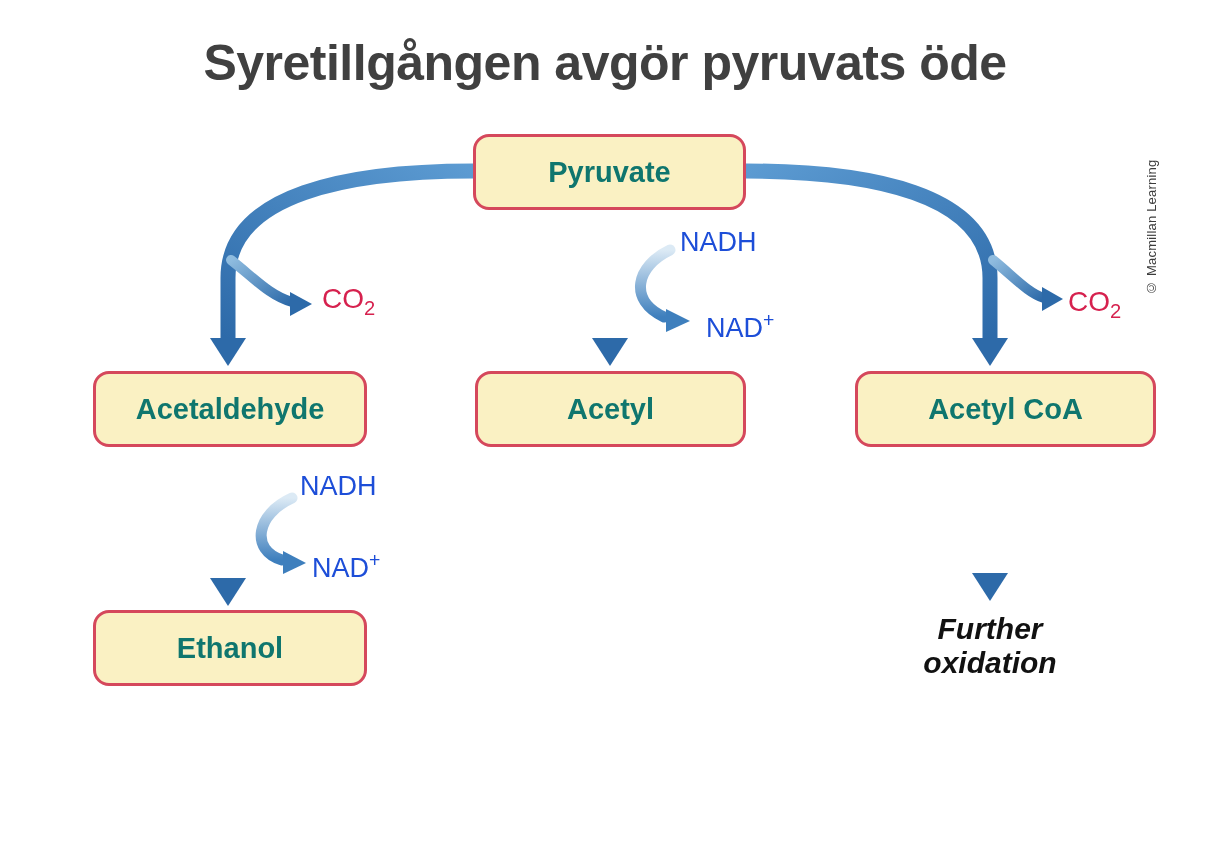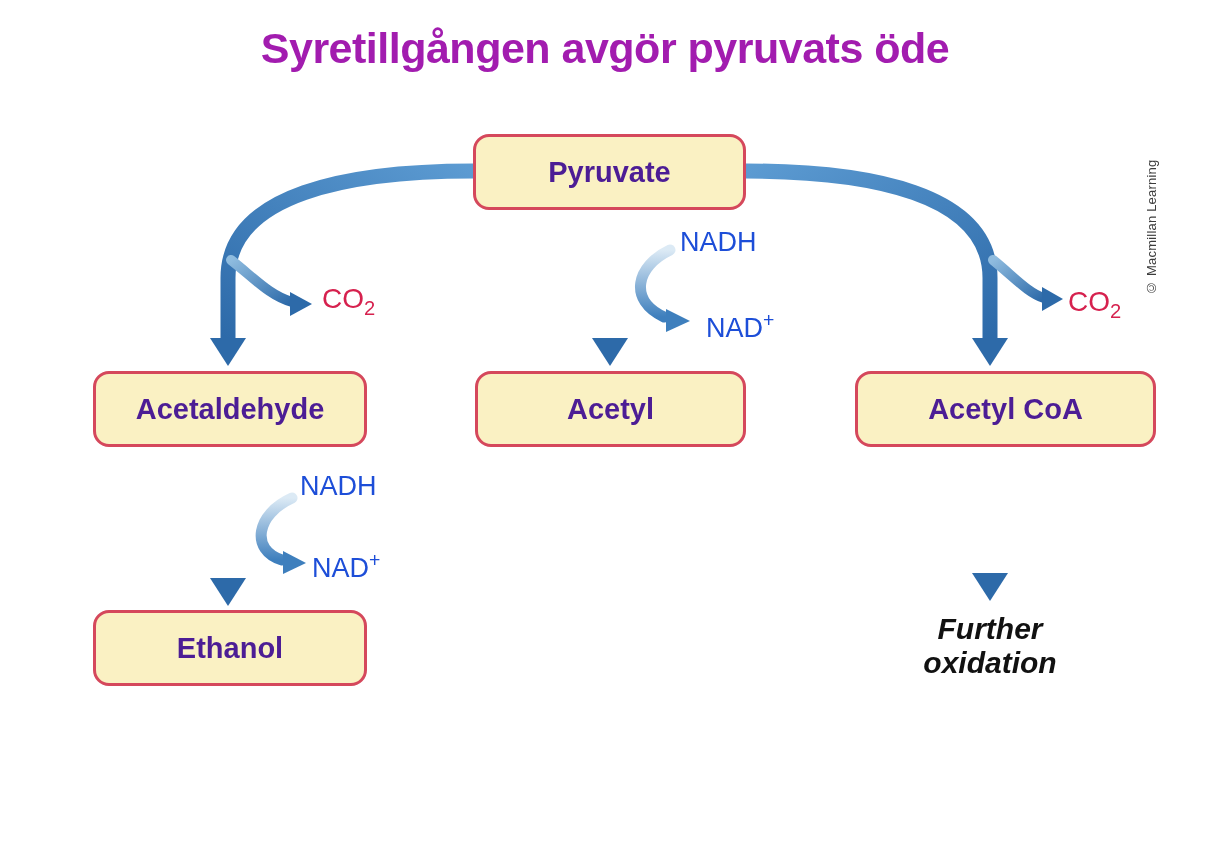--- a/index.html
+++ b/index.html
@@ -9,44 +9,44 @@
   .canvas {
     position: relative;
     width: 1210px;
     height: 842px;
     background: #ffffff;
     overflow: hidden;
   }
 
   .title {
     position: absolute;
-    top: 24px;
+    top: 34px;
     left: 0;
     width: 100%;
     text-align: center;
-    font-size: 43px;
+    font-size: 50px;
     font-weight: 700;
     letter-spacing: -0.5px;
-    color: #a21caf;
+    color: #404040;
   }
 
   .arrows { position: absolute; left: 0; top: 0; }
 
   .box {
     position: absolute;
     height: 76px;
     background: var(--box-fill, #FAF1C3);
     border: 3px solid var(--box-border, #D5485C);
     border-radius: 16px;
     display: flex;
     align-items: center;
     justify-content: center;
     font-weight: 700;
     font-size: 29px;
-    color: #4c1d95;
+    color: #0f766e;
   }
   .box-pyruvate      { left: 473px; top: 134px; width: 273px; }
   .box-acetaldehyde  { left: 93px;  top: 371px; width: 274px; text-align: right; }
   .box-lactate       { left: 475px; top: 371px; width: 271px; }
   .box-acetylcoa     { left: 855px; top: 371px; width: 301px; }
   .box-ethanol       { left: 93px;  top: 610px; width: 274px; }
 
   .chem {
     position: absolute;
     font-size: 27px;

